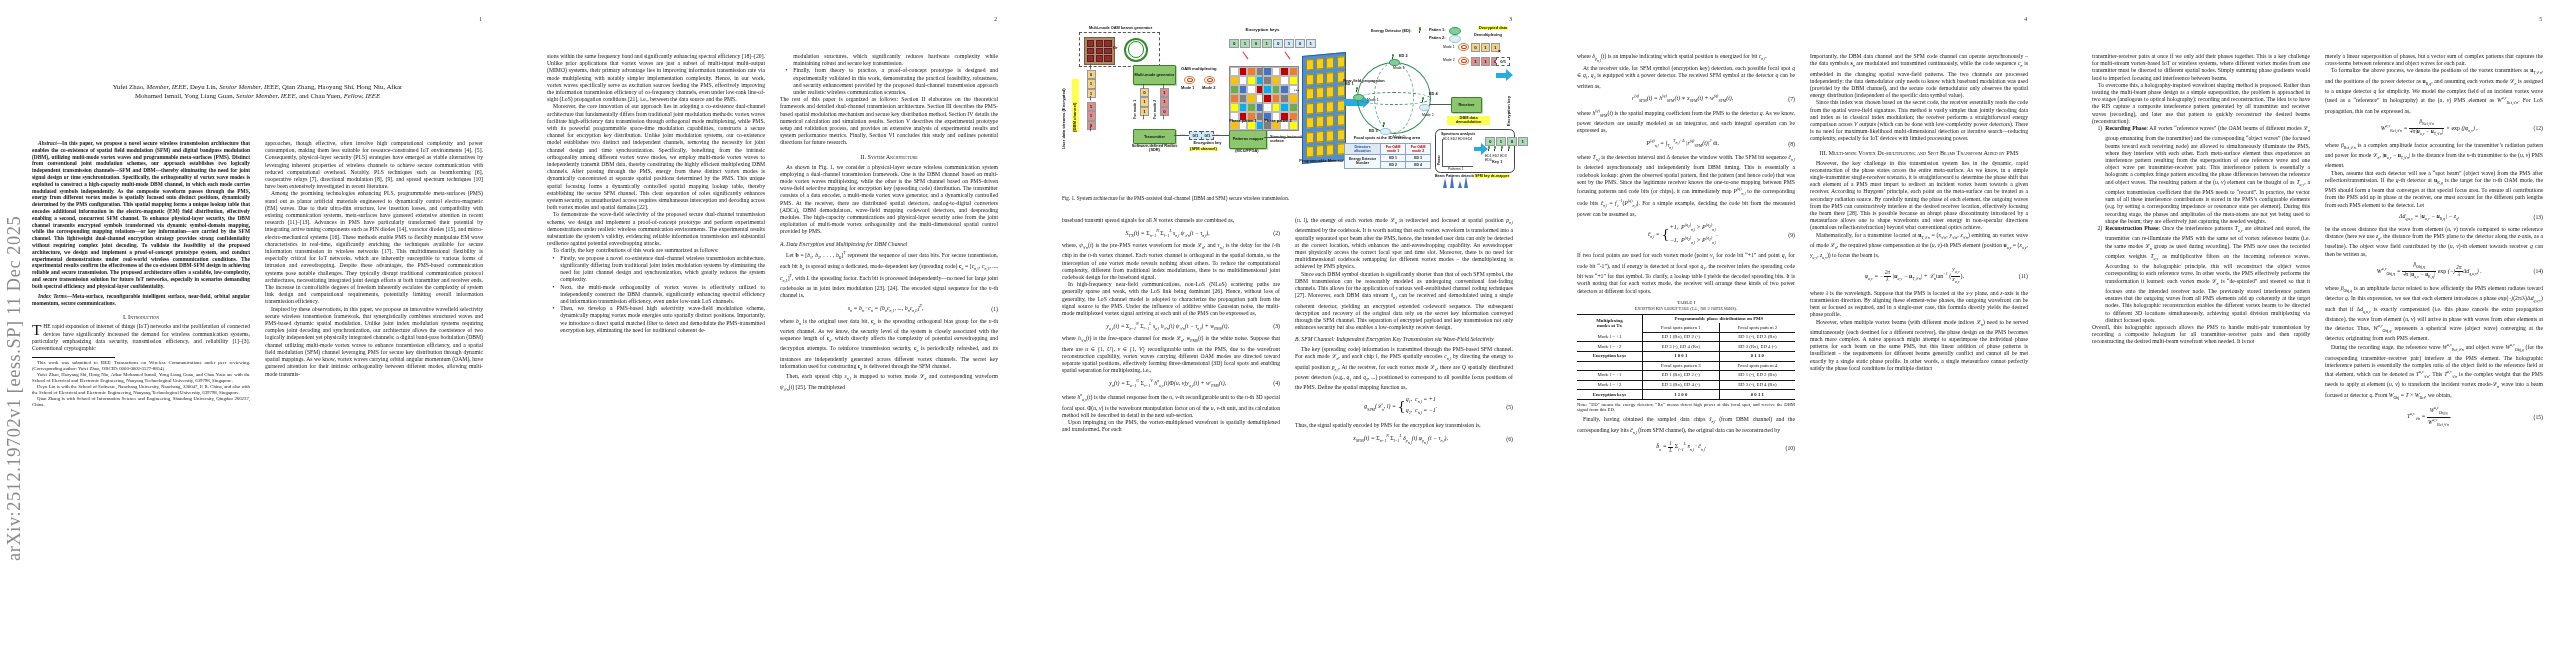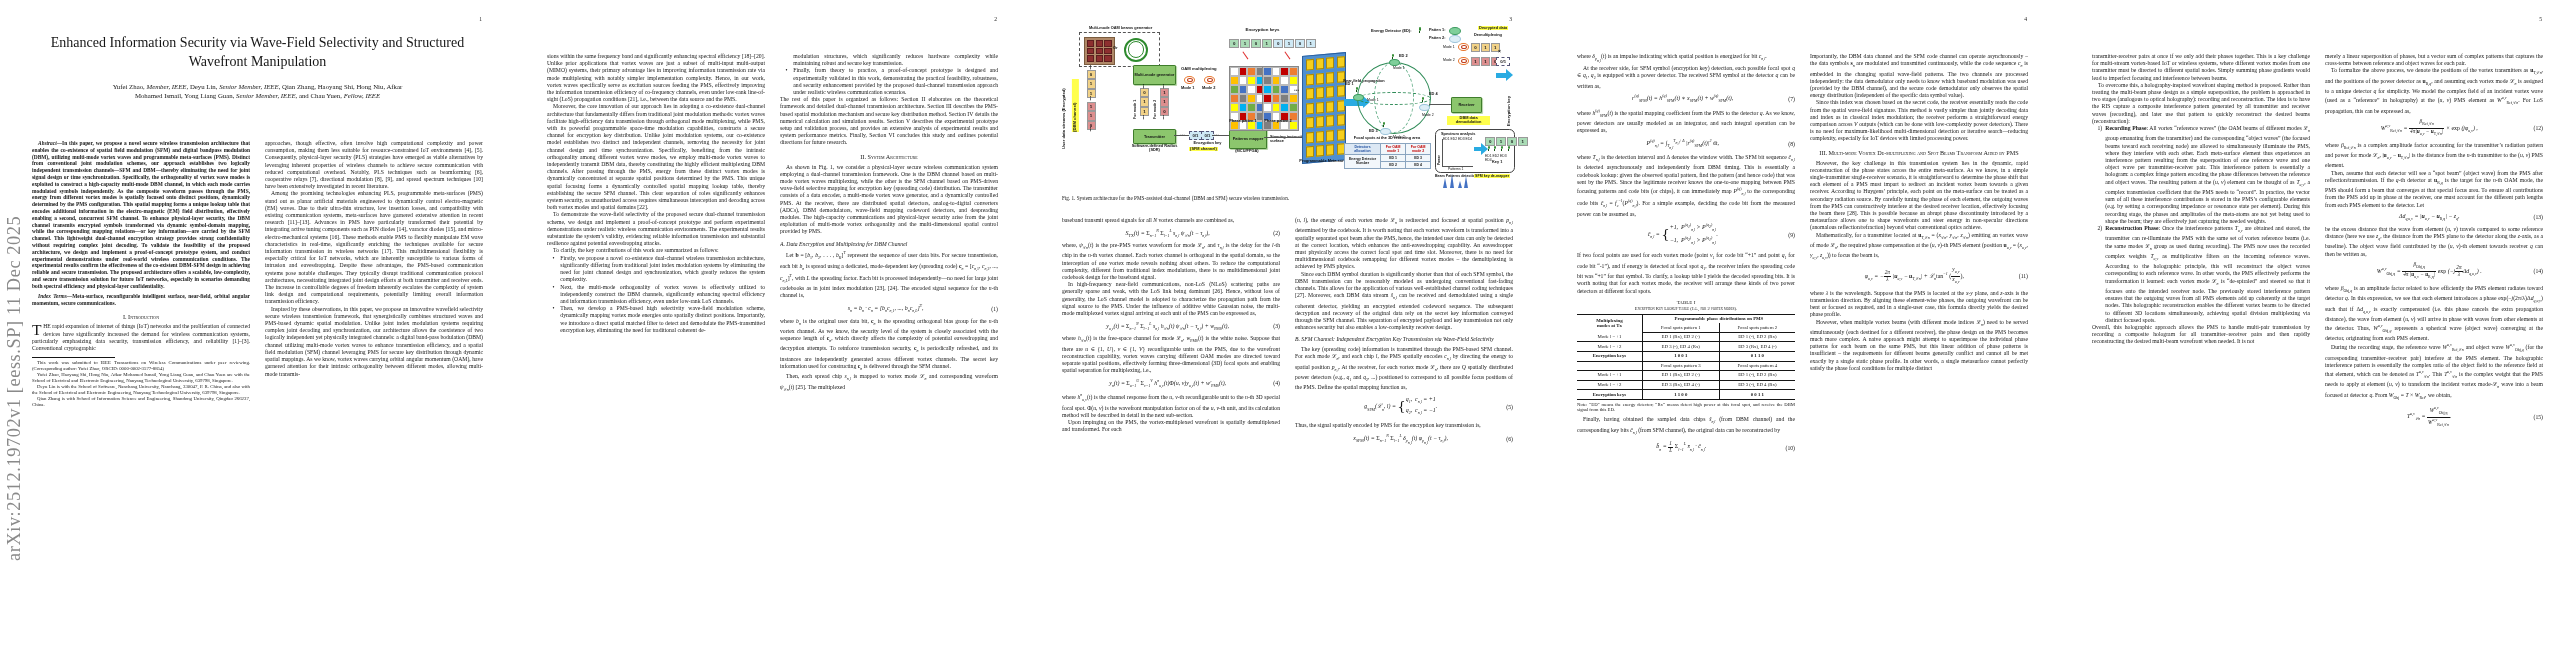--- a/index.html
+++ b/index.html
@@ -101,21 +101,20 @@
   .t1note{font-size:4.7px;line-height:5.8px;text-align:justify;text-indent:0;margin:1.7px 0 3.3px 0}
 </style>
 </head>
 <body>
 
 <div class="spread">
 
   <div class="page">
     <div class="pageno">1</div>
     <div class="watermark">arXiv:2512.19702v1  [eess.SP]  11 Dec 2025</div>
-    <div class="titleblk">Enhanced Information Security via Wave-Field Selectivity and Structured Wavefront Manipulation</div>
     <div class="authors">
       <div>Yufei Zhao, <i>Member, IEEE</i>, Deyu Lin, <i>Senior Member, IEEE</i>, Qian Zhang, Haoyang Shi, Hong Niu, Afkar</div>
       <div>Mohamed Ismail, Yong Liang Guan, <i>Senior Member, IEEE</i>, and Chau Yuen, <i>Fellow, IEEE</i></div>
     </div>
     <div class="cols" style="top:140px;height:499px">
       <div class="col">
           <div class="abs"><i>Abstract</i>—In this paper, we propose a novel secure wireless transmission architecture that enables the co-existence of spatial field modulation (SFM) and digital bandpass modulation (DBM), utilizing multi-mode vortex waves and programmable meta-surfaces (PMS). Distinct from conventional joint modulation schemes, our approach establishes two logically independent transmission channels—SFM and DBM—thereby eliminating the need for joint signal design or time synchronization. Specifically, the orthogonality of vortex wave modes is exploited to construct a high-capacity multi-mode DBM channel, in which each mode carries modulated symbols independently. As the composite waveform passes through the PMS, energy from different vortex modes is spatially focused onto distinct positions, dynamically determined by the PMS configuration. This spatial mapping forms a unique lookup table that encodes additional information in the electro-magnetic (EM) field distribution, effectively enabling a second, concurrent SFM channel. To enhance physical-layer security, the DBM channel transmits encrypted symbols transformed via dynamic symbol-domain mapping, while the corresponding mapping relations—or key information—are carried by the SFM channel. This lightweight dual-channel encryption strategy provides strong confidentiality without requiring complex joint decoding. To validate the feasibility of the proposed architecture, we design and implement a proof-of-concept prototype system, and conduct experimental demonstrations under real-world wireless communication conditions. The experimental results confirm the effectiveness of the co-existent DBM-SFM design in achieving reliable and secure transmission. The proposed architecture offers a scalable, low-complexity, and secure transmission solution for future IoT networks, especially in scenarios demanding both spectral efficiency and physical-layer confidentiality.</div>
           <div class="abs"><i>Index Terms</i>—Meta-surface, reconfigurable intelligent surface, near-field, orbital angular momentum, secure communications.</div>
           <div class="h1">I. Introduction</div>
           <div class="p ni"><span class="drop">T</span>HE rapid expansion of internet of things (IoT) networks and the proliferation of connected devices have significantly increased the demand for wireless communication systems, particularly emphasizing data security, transmission efficiency, and reliability [1]–[3]. Conventional cryptographic</div>

